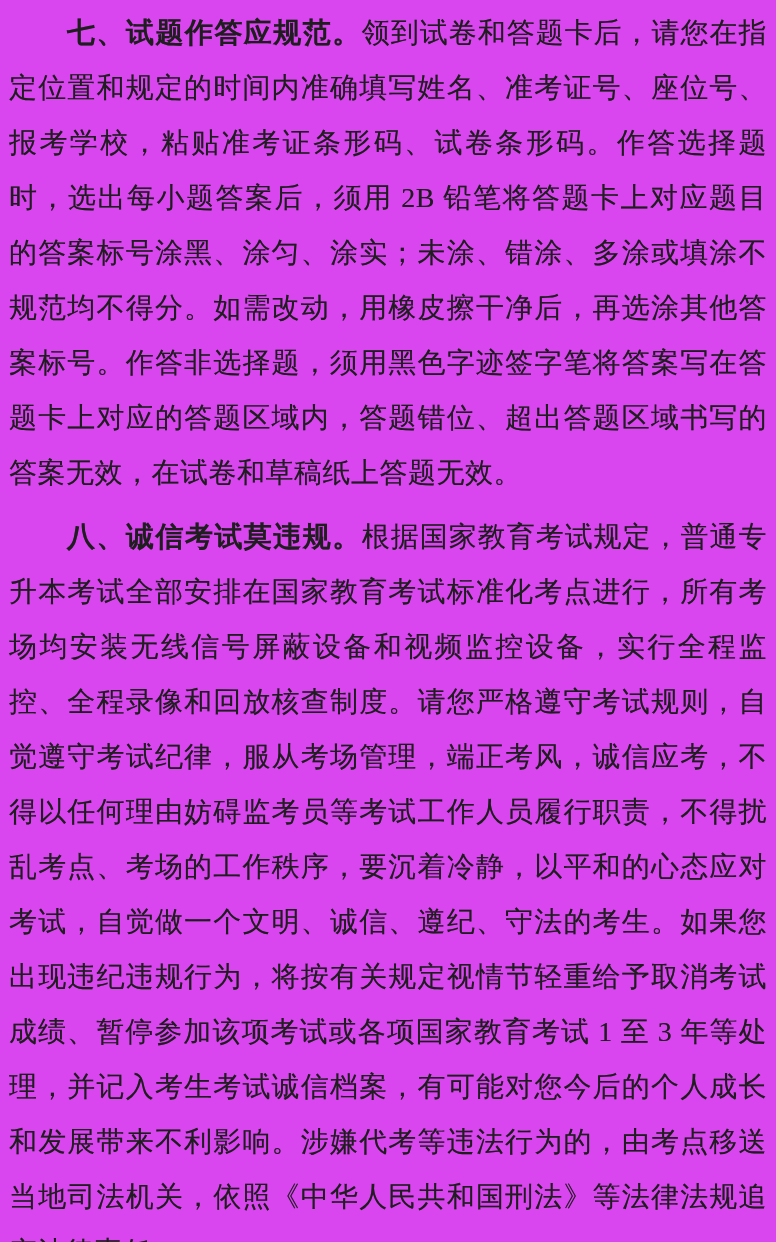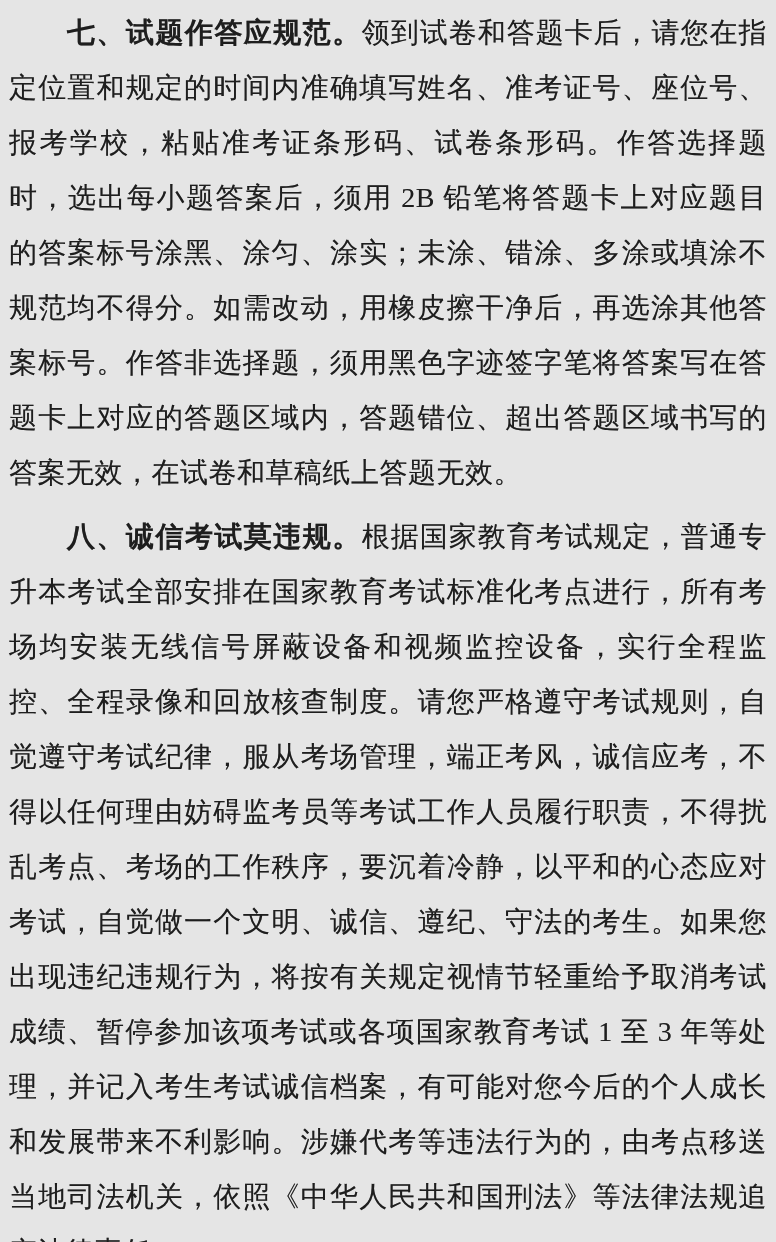--- a/index.html
+++ b/index.html
@@ -7,21 +7,21 @@
     padding: 0;
     background: #ffffff;
   }
   .page {
     position: relative;
     width: 776px;
     height: 1242px;
     box-sizing: border-box;
     padding: 5px 9px 0 9px;
     overflow: hidden;
-    background: #e5e5e5;
+    background: #d946ef;
     color: #1e1e1e;
     font-family: "Liberation Serif", "DejaVu Serif", serif;
   }
   .para {
     margin: 0;
     font-size: 28px;
     line-height: 55px;
     text-align: justify;
     text-justify: inter-character;
     text-indent: 58px;

